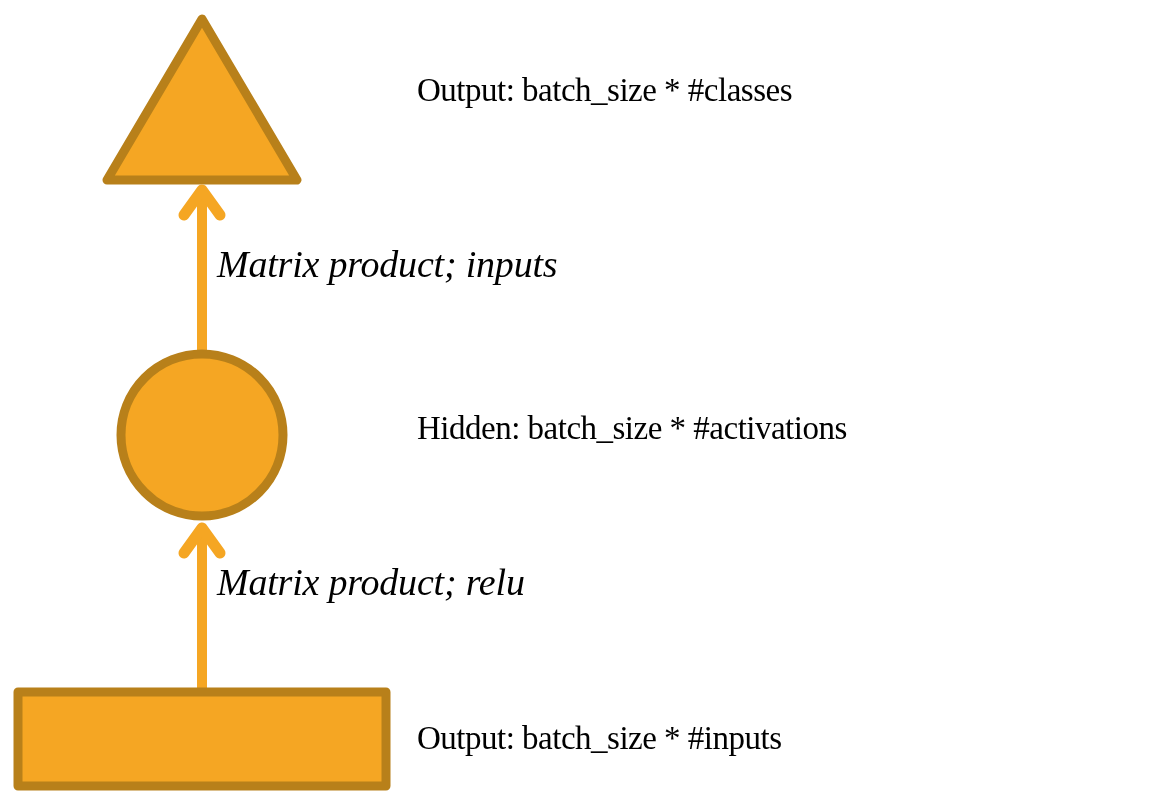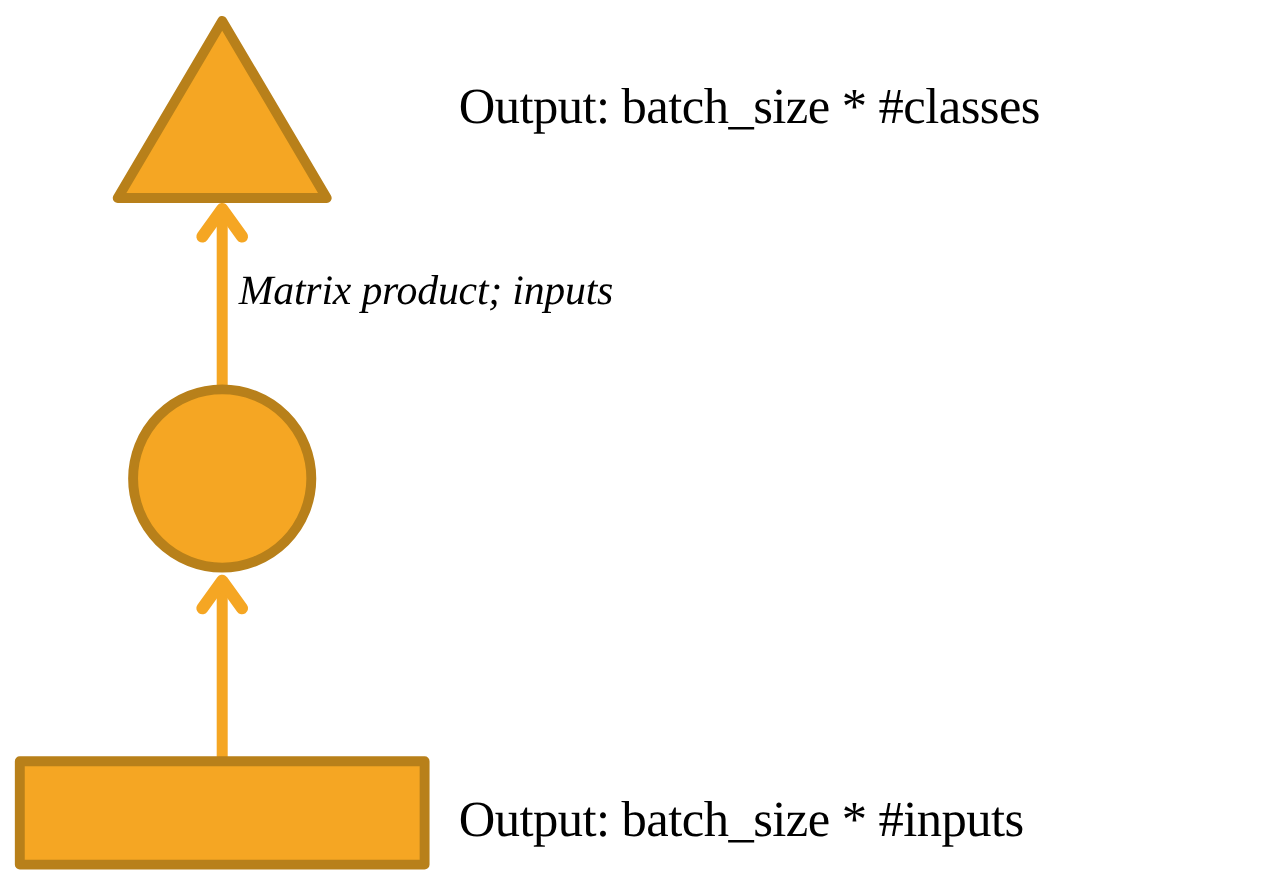--- a/index.html
+++ b/index.html
@@ -24,21 +24,21 @@
   }
   .label {
     position: absolute;
     color: #000000;
     white-space: nowrap;
     font-family: "Liberation Serif", "DejaVu Serif", serif;
     font-weight: 400;
     line-height: 1;
   }
   .label-main {
-    font-size: 46px;
+    font-size: 33px;
     letter-spacing: -0.5px;
   }
   .label-edge {
     font-size: 38px;
     font-style: italic;
     letter-spacing: -0.2px;
   }
   #lbl-output { left: 417px; top: 74px; }
   #lbl-hidden { left: 417px; top: 412px; }
   #lbl-input  { left: 417px; top: 722px; }
@@ -64,19 +64,21 @@
     <g>
       <line x1="202" y1="690" x2="202" y2="528" stroke="#F5A623" stroke-width="10" stroke-linecap="butt"></line>
       <polyline points="184,553 202,528 220,553" fill="none" stroke="#F5A623" stroke-width="11" stroke-linecap="round" stroke-linejoin="round"></polyline>
     </g>
 
     <rect x="18" y="692" width="368" height="94" fill="#F5A623" stroke="#B8801A" stroke-width="9" stroke-linejoin="round"></rect>
   </svg>
 
   <div class="label label-main" id="lbl-output">Output: batch_size * #classes</div>
 
+  <div class="label label-main" id="lbl-hidden">Hidden: batch_size * #activations</div>
 
   <div class="label label-main" id="lbl-input">Output: batch_size * #inputs</div>
 
   <div class="label label-edge" id="lbl-edge-top">Matrix product; inputs</div>
 
+  <div class="label label-edge" id="lbl-edge-bottom">Matrix product; relu</div>
 
 </div>
 
 </body></html>

